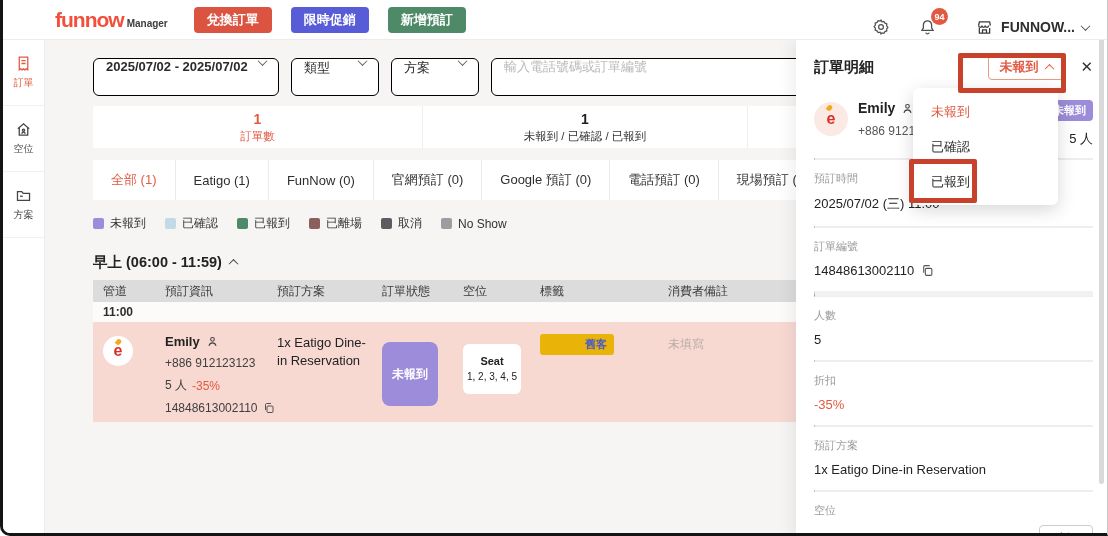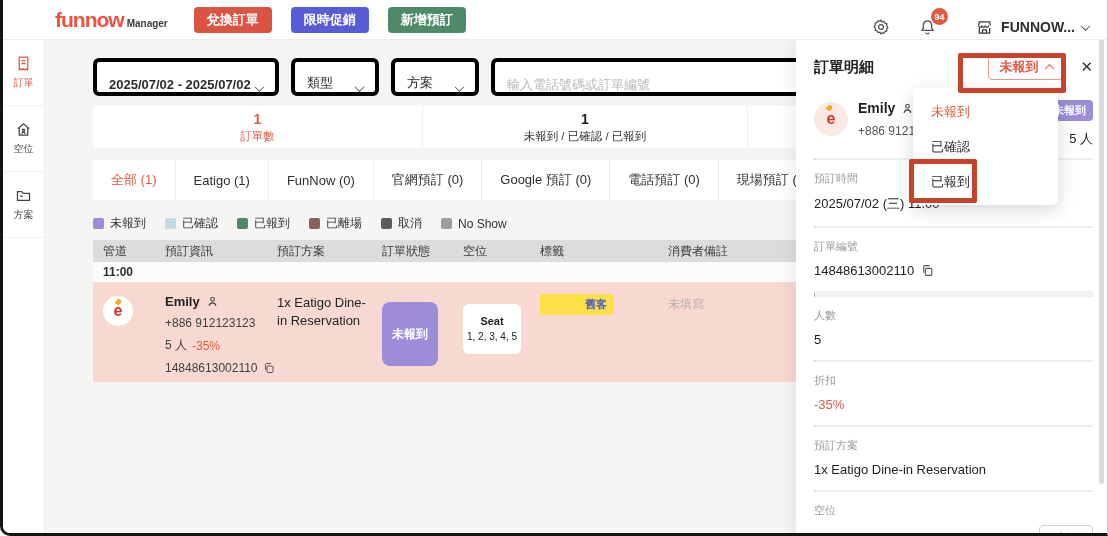--- a/index.html
+++ b/index.html
@@ -34,22 +34,22 @@
     border-right:1px solid #ececec; z-index:5; }
   .side-item { height:66px; display:flex; flex-direction:column; align-items:center; justify-content:center;
     gap:4px; border-bottom:1px solid #f1f1f1; cursor:pointer; color:#4a4a4a; font-size:10px; }
   .side-item.active { color:#E25A41; }
 
   
   .main { position:absolute; top:40px; left:42px; right:0; bottom:0; background:#f6f5f4;
     padding:18px 0 0 48px; z-index:1; }
 
   .filter-row { display:flex; gap:12px; align-items:center; }
-  .fbox { height:38px; background:#fff; border:4px solid #000000; border-radius:6px; display:flex;
-    align-items:flex-end; justify-content:space-between; padding:0 12px; font-size:13px; color:#2b2b2b;
+  .fbox { height:38px; background:#fff; border:1px solid #000000; border-radius:6px; display:flex;
+    align-items:flex-start; justify-content:space-between; padding:0 12px; font-size:13px; color:#2b2b2b;
     cursor:pointer; }
   .fbox .chev { color:#666; }
   .f-date { width:186px; font-weight:600; }
   .f-sel { width:88px; }
   .f-search { width:330px; cursor:text; }
   .f-search input { border:none; outline:none; width:100%; font-size:13px; font-family:inherit; color:#333; }
   .f-search input::placeholder { color:#b9b9b9; }
 
   .stats { margin-top:10px; height:42px; background:#fff; width:760px; display:flex; border-radius:2px; }
   .stat-cell { width:330px; display:flex; flex-direction:column; align-items:center; justify-content:center;
@@ -278,20 +278,24 @@
       <span class="leg-item">
         <span class="leg-sw" style="background-color: rgb(92, 92, 97);"></span>
         <span>取消</span>
       </span>
       <span class="leg-item">
         <span class="leg-sw" style="background-color: rgb(156, 156, 161);"></span>
         <span>No Show</span>
       </span>
     </div>
 
+    <div class="section-title">
+      <span>早上 (06:00 - 11:59)</span>
+      <span class="chev chev-up"></span>
+    </div>
 
     <div class="grid thead">
       <div>管道</div>
       <div>預訂資訊</div>
       <div>預訂方案</div>
       <div>訂單狀態</div>
       <div>空位</div>
       <div>標籤</div>
       <div>消費者備註</div>
     </div>
@@ -336,21 +340,21 @@
       <div>
         <button class="status-btn" style="background-color: rgb(156, 140, 217);">未報到</button>
       </div>
       <div>
         <div class="seat-card">
           <span class="t">Seat</span>
           <span class="n">1, 2, 3, 4, 5</span>
         </div>
       </div>
       <div>
-        <span class="chip" style="background-color: #fde047; color: rgb(75, 92, 196); padding-left: 45px;">舊客</span>
+        <span class="chip" style="background-color: #eab308; color: rgb(75, 92, 196); padding-left: 45px;">舊客</span>
       </div>
       <div>
         <span class="note-text">未填寫</span>
       </div>
     </div>
   </main>
 
   <aside class="panel">
     <div class="panel-head">
       <span class="panel-title">訂單明細</span>

